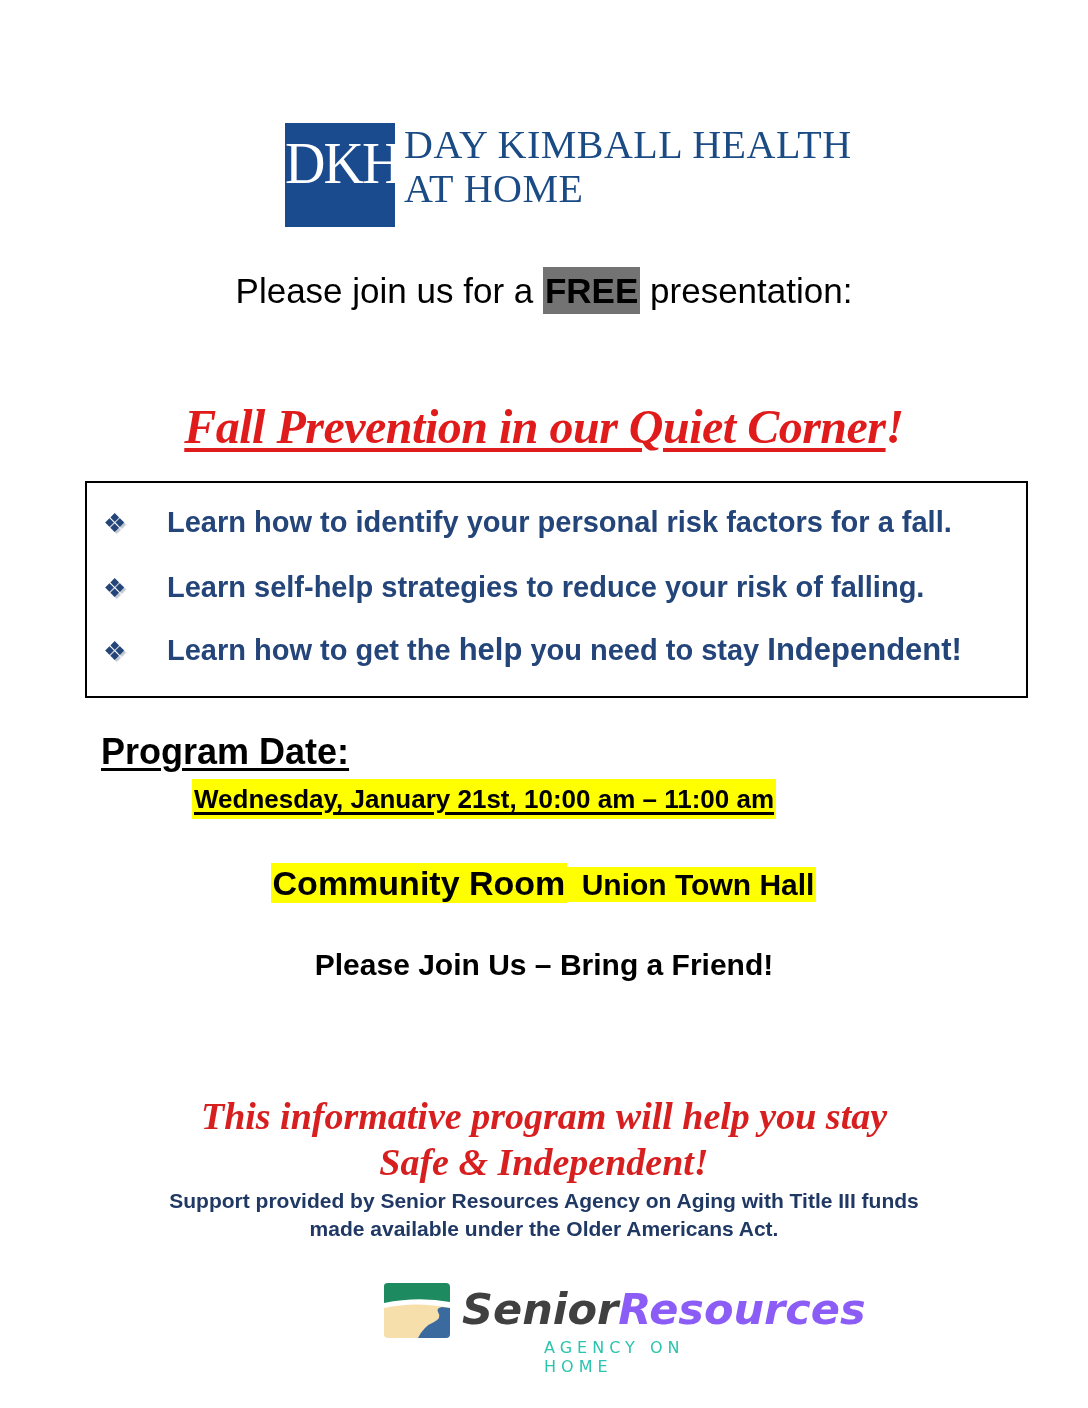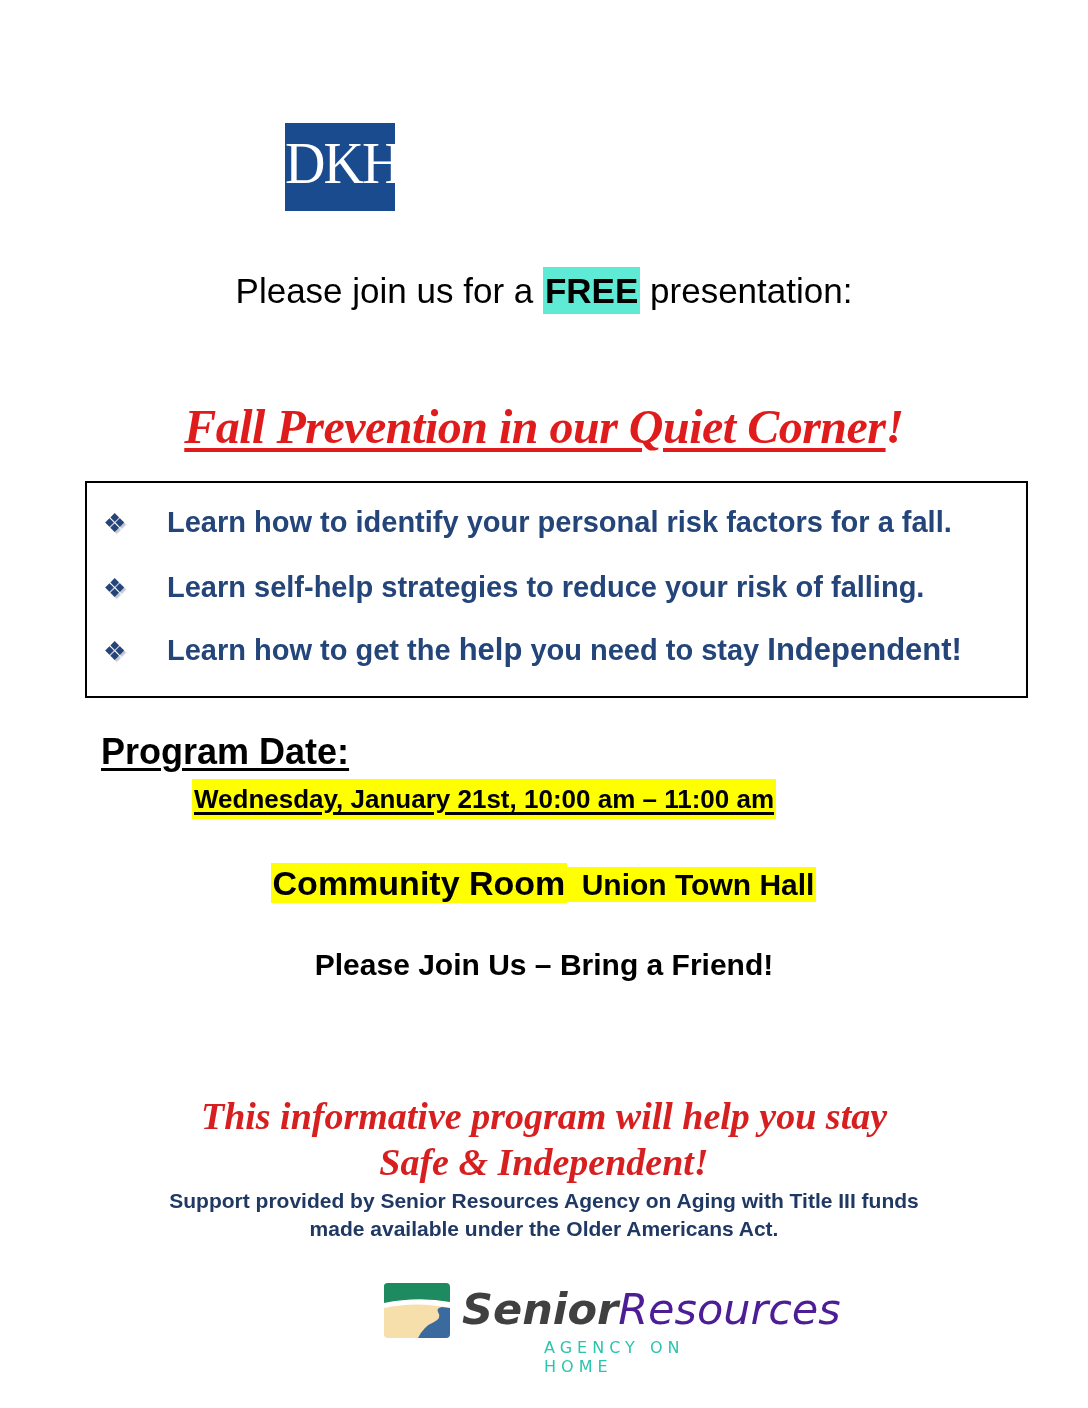--- a/index.html
+++ b/index.html
@@ -19,21 +19,21 @@
   
   #dkh-header {
     position: absolute;
     left: 285px;
     top: 123px;
     display: flex;
     align-items: flex-start;
   }
   #dkh-mark {
     width: 110px;
-    height: 88px;
+    height: 104px;
     background: #1B4B8F;
     color: #ffffff;
     font-family: "Liberation Serif", serif;
     font-size: 56px;
     line-height: 80px;
     text-align: left;
     letter-spacing: -2px;
     position: relative;
     overflow: hidden;
   }
@@ -59,21 +59,21 @@
     left: 0; right: 0;
     top: 270px;
     text-align: center;
     font-size: 35px;
     line-height: 42px;
     font-family: "Liberation Sans Narrow", "Liberation Sans", sans-serif;
     color: #000000;
   }
   #intro-line .free {
     font-weight: bold;
-    background: #5eead4;
+    background: #737373;
     padding: 4px 2px;
   }
 
   
   #headline {
     position: absolute;
     left: 0; right: 0;
     top: 366px;
     text-align: center;
     font-family: "Liberation Serif", serif;
@@ -229,37 +229,41 @@
     position: absolute;
     left: 84px;
     top: 6px;
     font-family: "DejaVu Sans", sans-serif;
     font-size: 43px;
     line-height: 50px;
     font-style: italic;
     white-space: nowrap;
   }
   #sr-wordmark .sr-senior { color: #404040; font-weight: bold; }
-  #sr-wordmark .sr-resources { color: #4c1d95; font-weight: normal; }
+  #sr-wordmark .sr-resources { color: #8b5cf6; font-weight: bold; }
   #sr-tag {
     position: absolute;
     left: 166px;
     top: 60px;
     font-family: "DejaVu Sans", sans-serif;
     font-size: 16px;
     letter-spacing: 5px;
     color: #2BC4AE;
   }
 </style>
 </head>
 <body>
 
 <div id="dkh-header">
   <div id="dkh-mark">
     <span class="dkh-letters">DKH</span>
+  </div>
+  <div id="dkh-wordmark">
+    <span class="l1">DAY KIMBALL HEALTH</span>
+    <span class="l2">AT HOME</span>
   </div>
 </div>
 
 <div id="intro-line">
   <span>Please join us for a </span><span class="free">FREE</span><span> presentation:</span>
 </div>
 
 <div id="headline">
   <span class="u">Fall Prevention in our Quiet Corner</span><span>!</span>
 </div>

